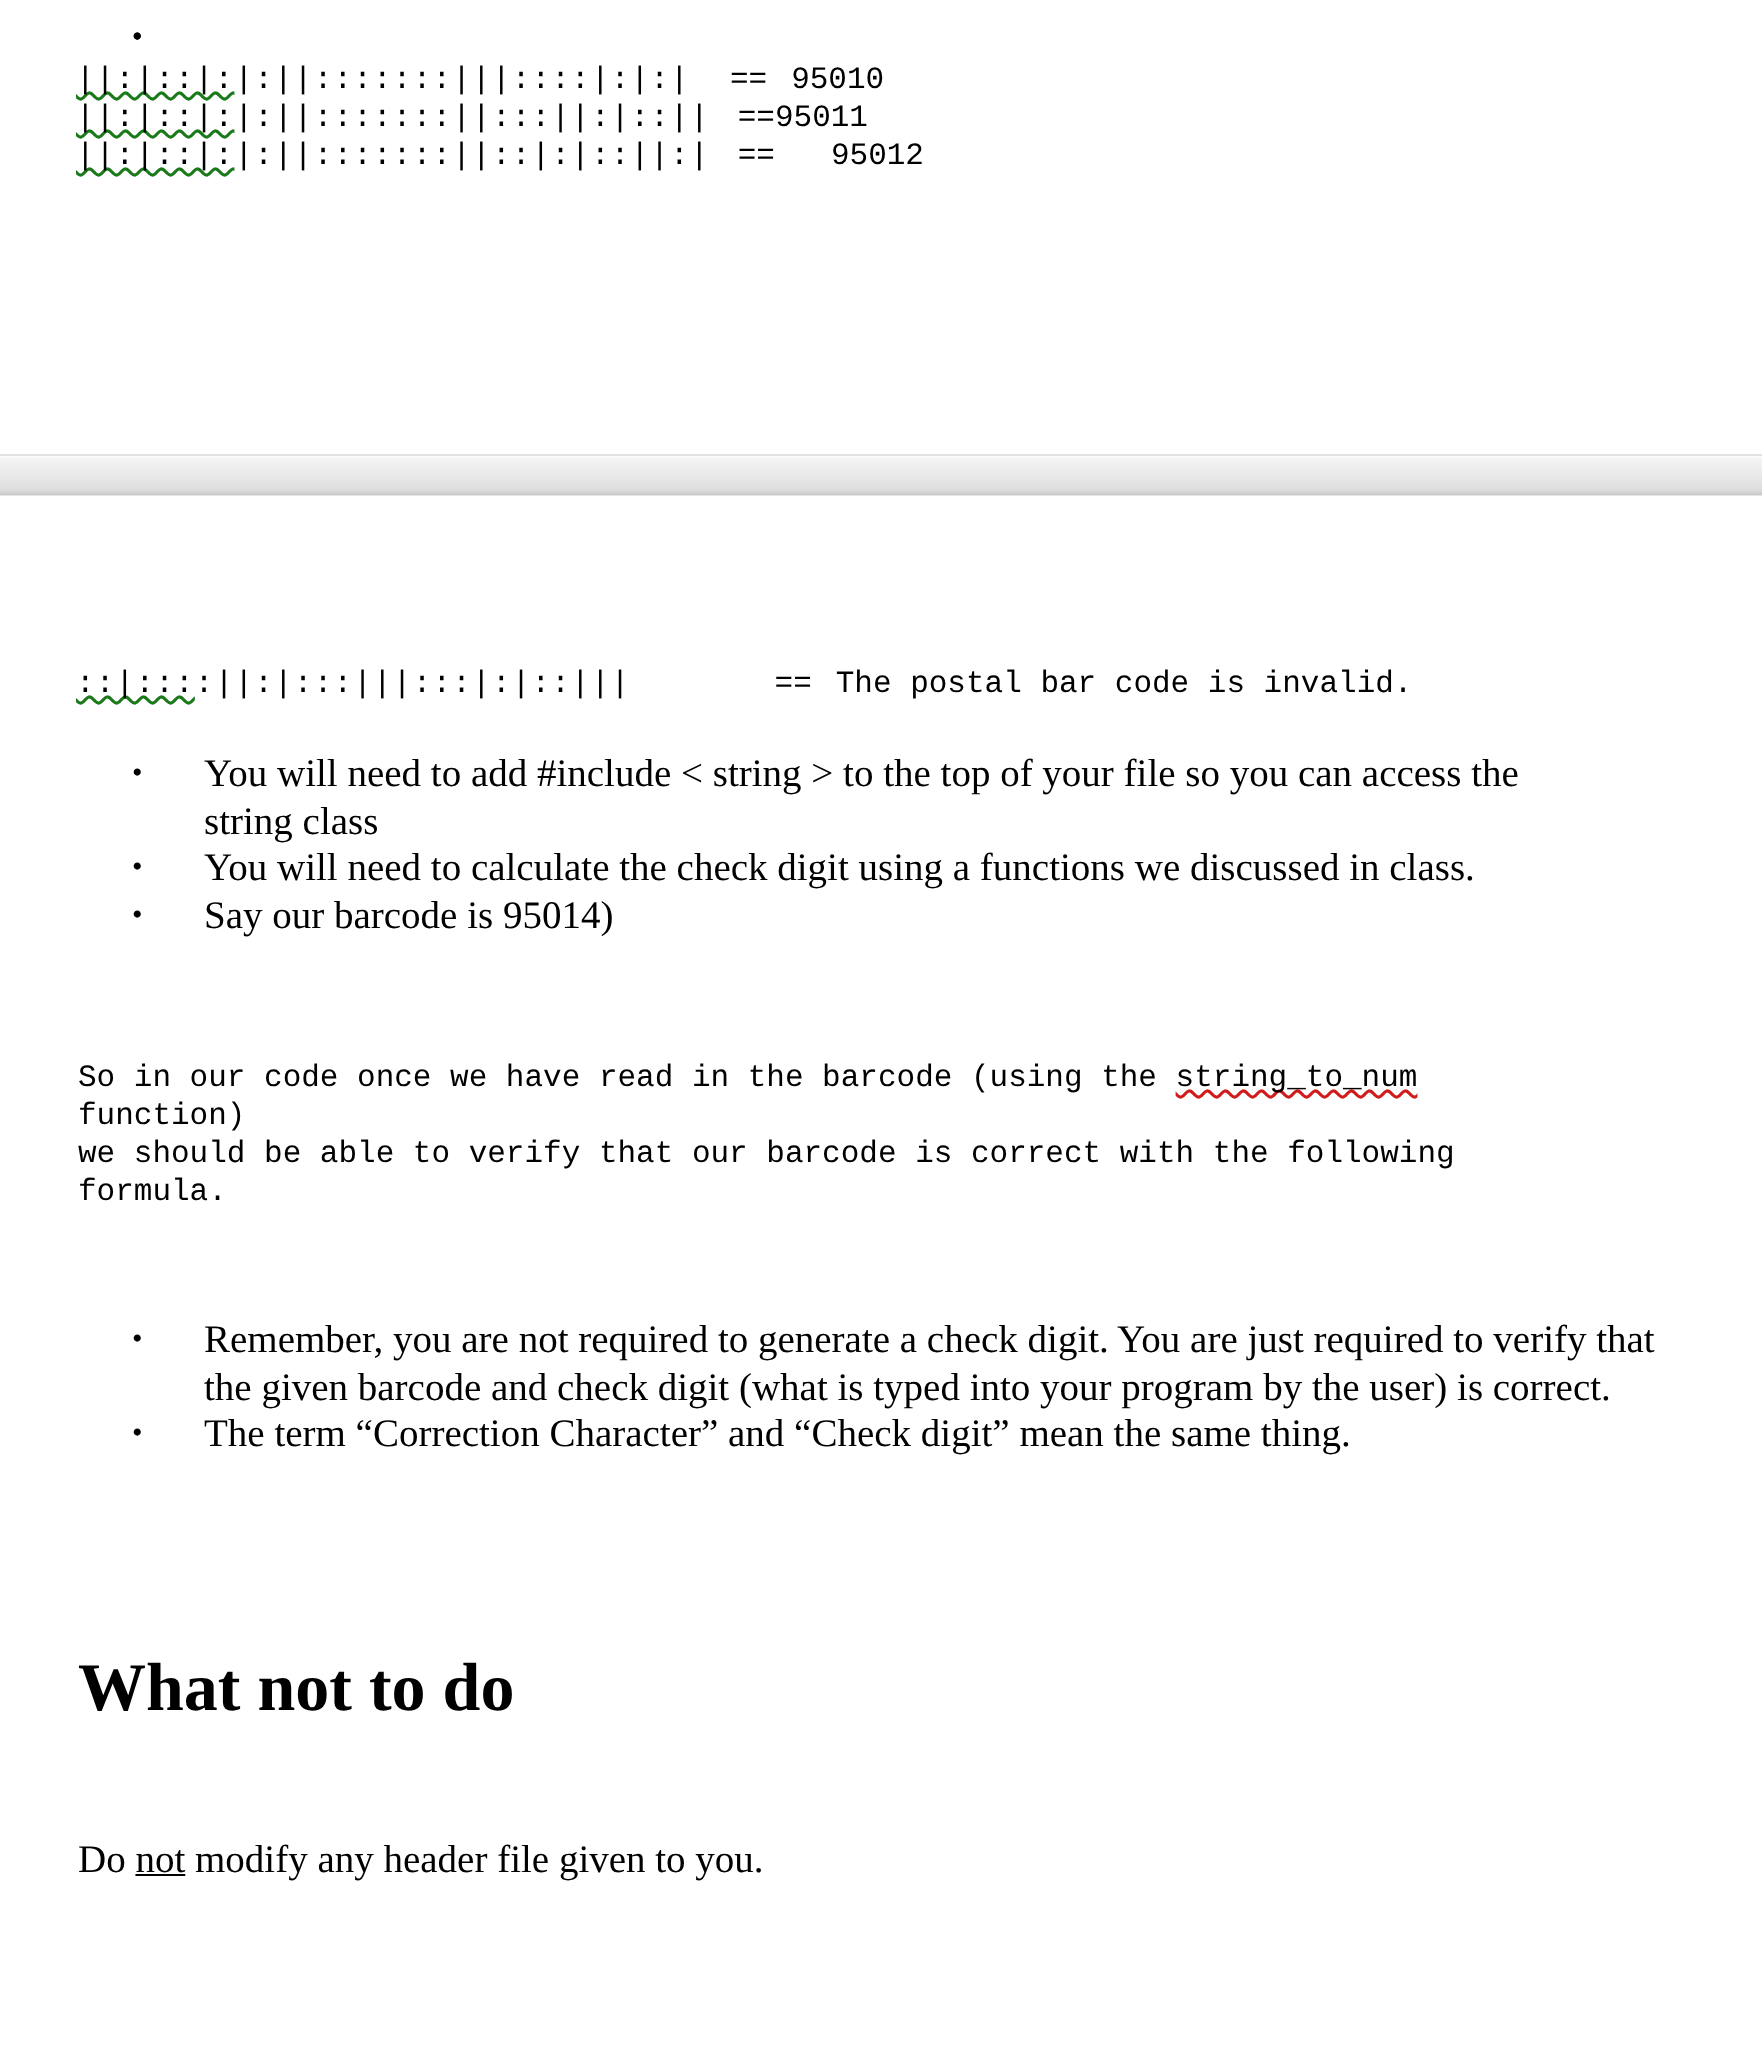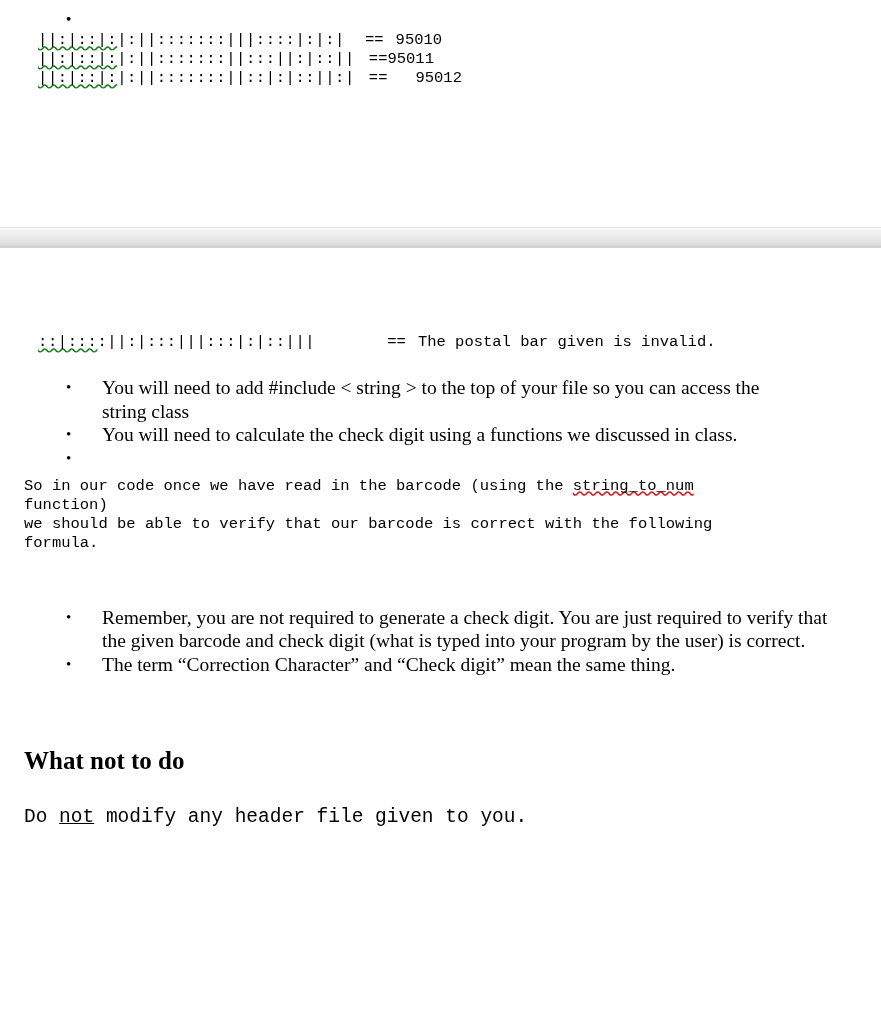--- a/index.html
+++ b/index.html
@@ -91,36 +91,35 @@
         #dedede 80%,
         #c9c9c9 92%,
         #ffffff 96%,
         #ffffff 100%);
     border-top: 1px solid #e2e2e2;
     box-sizing: border-box;
   }
 
   
   .section-heading {
-    font-size: 25px;
+    font-size: 34px;
     font-weight: bold;
     line-height: 34px;
     margin: 0;
   }
   .body-line {
     font-size: 19.5px;
     line-height: 24px;
     margin: 0;
-    font-family: Liberation Mono, monospace;
   }
   .u { text-decoration: underline; }
 
   
   .pad-left-38 { padding-left: 38px; }
-  .pad-left-39 { padding-left: 24px; }
+  .pad-left-39 { padding-left: 39px; margin-top: 30px; }
 </style>
 </head>
 <body>
 
 <div class="page">
 
   <div style="height:8px"></div>
   <ul class="bullet-list">
     <li class="bullet-item">
       <span class="bullet-dot">•</span>
@@ -154,36 +153,37 @@
   </div>
 
   <div style="height:139px"></div>
   <div class="page-break"></div>
 
   <div style="height:84px"></div>
   <div class="pad-left-38">
     <div class="barcode-row">
       <span class="barcode-bars"><span class="spell-green">::|:::</span><span>:||:|:::|||:::|:|::|||</span></span>
       <span class="barcode-result" style="margin-left:72px">==</span>
-      <span class="barcode-result" style="margin-left:12px">The postal bar given is invalid.</span>
+      <span class="barcode-result" style="margin-left:12px">The postal bar code is invalid.</span>
     </div>
   </div>
 
   <div style="height:24px"></div>
   <ul class="bullet-list">
     <li class="bullet-item" style="padding-right:88px">
       <span class="bullet-dot">•</span>
       <span>You will need to add #include &lt; string &gt; to the top of your file so you can access the string class</span>
     </li>
     <li class="bullet-item">
       <span class="bullet-dot">•</span>
       <span>You will need to calculate the check digit using a functions we discussed in class.</span>
     </li>
     <li class="bullet-item">
       <span class="bullet-dot">•</span>
+      <span>Say our barcode is 95014)</span>
     </li>
   </ul>
 
   <div style="height:30px"></div>
   <div class="mono pad-left-39"><span>So in our code once we have read in the barcode (using the </span><span class="spell-red">string_to_num</span>
 <span>function)</span>
 <span>we should be able to verify that our barcode is correct with the following</span>
 <span>formula.</span></div>
 
   <div style="height:19px"></div>

